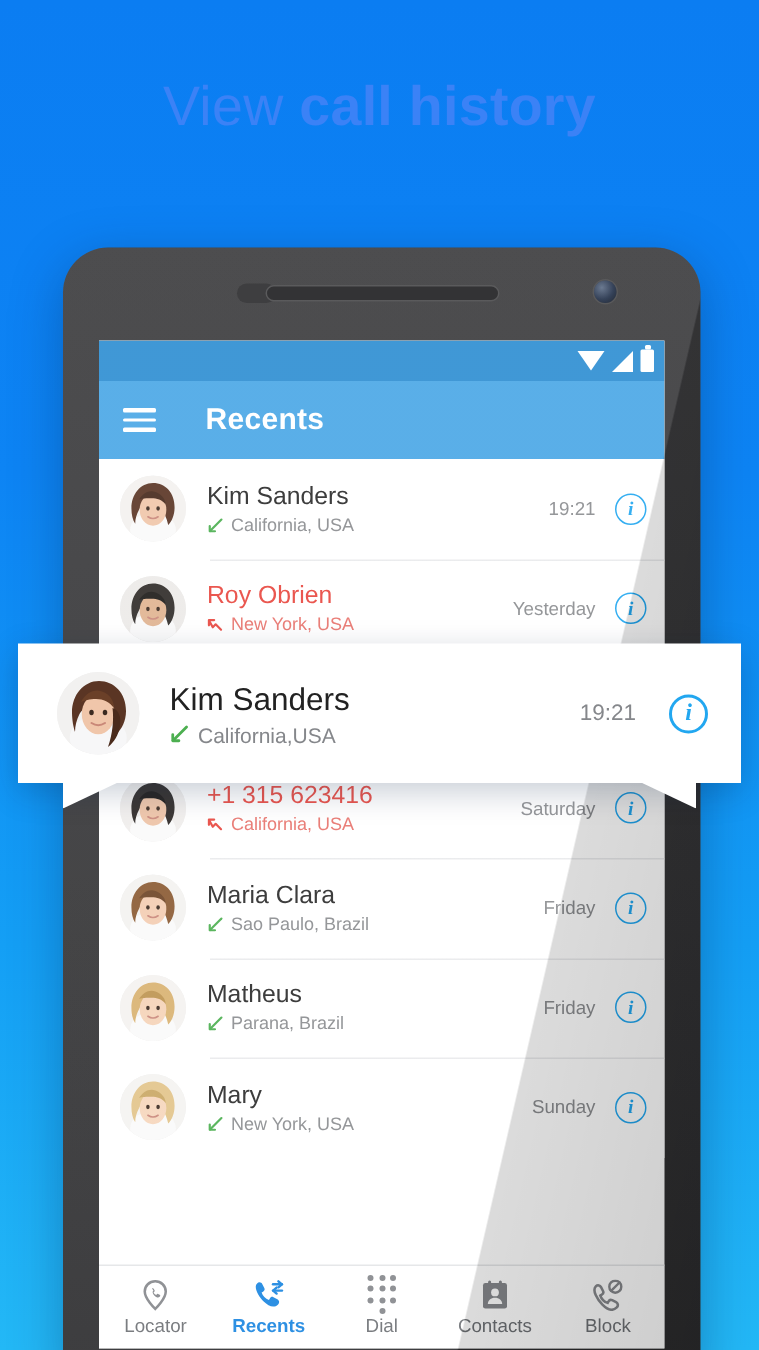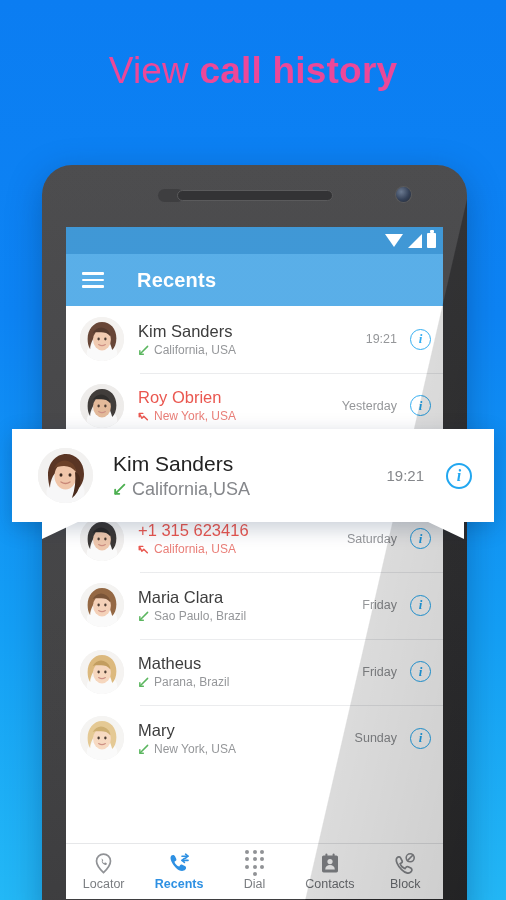--- a/index.html
+++ b/index.html
@@ -6,21 +6,21 @@
   html,body{ width:506px; height:900px; overflow:hidden; }
   body{
     font-family:"Liberation Sans", sans-serif;
     background:linear-gradient(180deg,#0b7df2 0%,#0d84f4 35%,#149ff5 70%,#23b8f6 100%);
     position:relative;
   }
 
   
   .headline{
     position:absolute; top:48px; left:0; width:506px;
-    text-align:center; color:#ec4899;
+    text-align:center; color:#3b82f6;
     font-size:37px; line-height:46px; letter-spacing:.2px;
     white-space:nowrap;
   }
   .headline .thin{ font-weight:300; }
   .headline .bold{ font-weight:700; }
 
   
   .phone{
     position:absolute; left:42px; top:165px;
     width:425px; height:760px;
@@ -161,21 +161,21 @@
   .onotch.right{ right:30px; clip-path:polygon(0 0,100% 0,100% 100%); }
   .orow{
     position:absolute; inset:0; display:flex; align-items:center; padding:0 22px 0 26px;
   }
   .oavatar{
     width:55px; height:55px; border-radius:50%; flex:0 0 55px; overflow:hidden;
     position:relative; background:#f0f0f0;
   }
   .ometa{ flex:1 1 auto; margin-left:20px; }
   .oname{ font-size:21px; color:#222; line-height:26px; }
-  .osub{ display:flex; align-items:center; gap:6px; font-size:18px; color:#85878b; margin-top:2px; }
+  .osub{ display:flex; align-items:center; gap:6px; font-size:14px; color:#85878b; margin-top:2px; }
   .osub .arrow{ flex:0 0 13px; width:13px; height:13px; }
   .otime{ font-size:15px; color:#85878b; margin-right:22px; }
   .oinfo{
     width:26px; height:26px; border-radius:50%; border:2px solid #22a7f0; color:#22a7f0;
     display:flex; align-items:center; justify-content:center;
     font-family:"Liberation Serif", serif; font-style:italic; font-weight:700; font-size:16px;
     cursor:pointer; flex:0 0 26px;
   }
 </style>
 </head>

